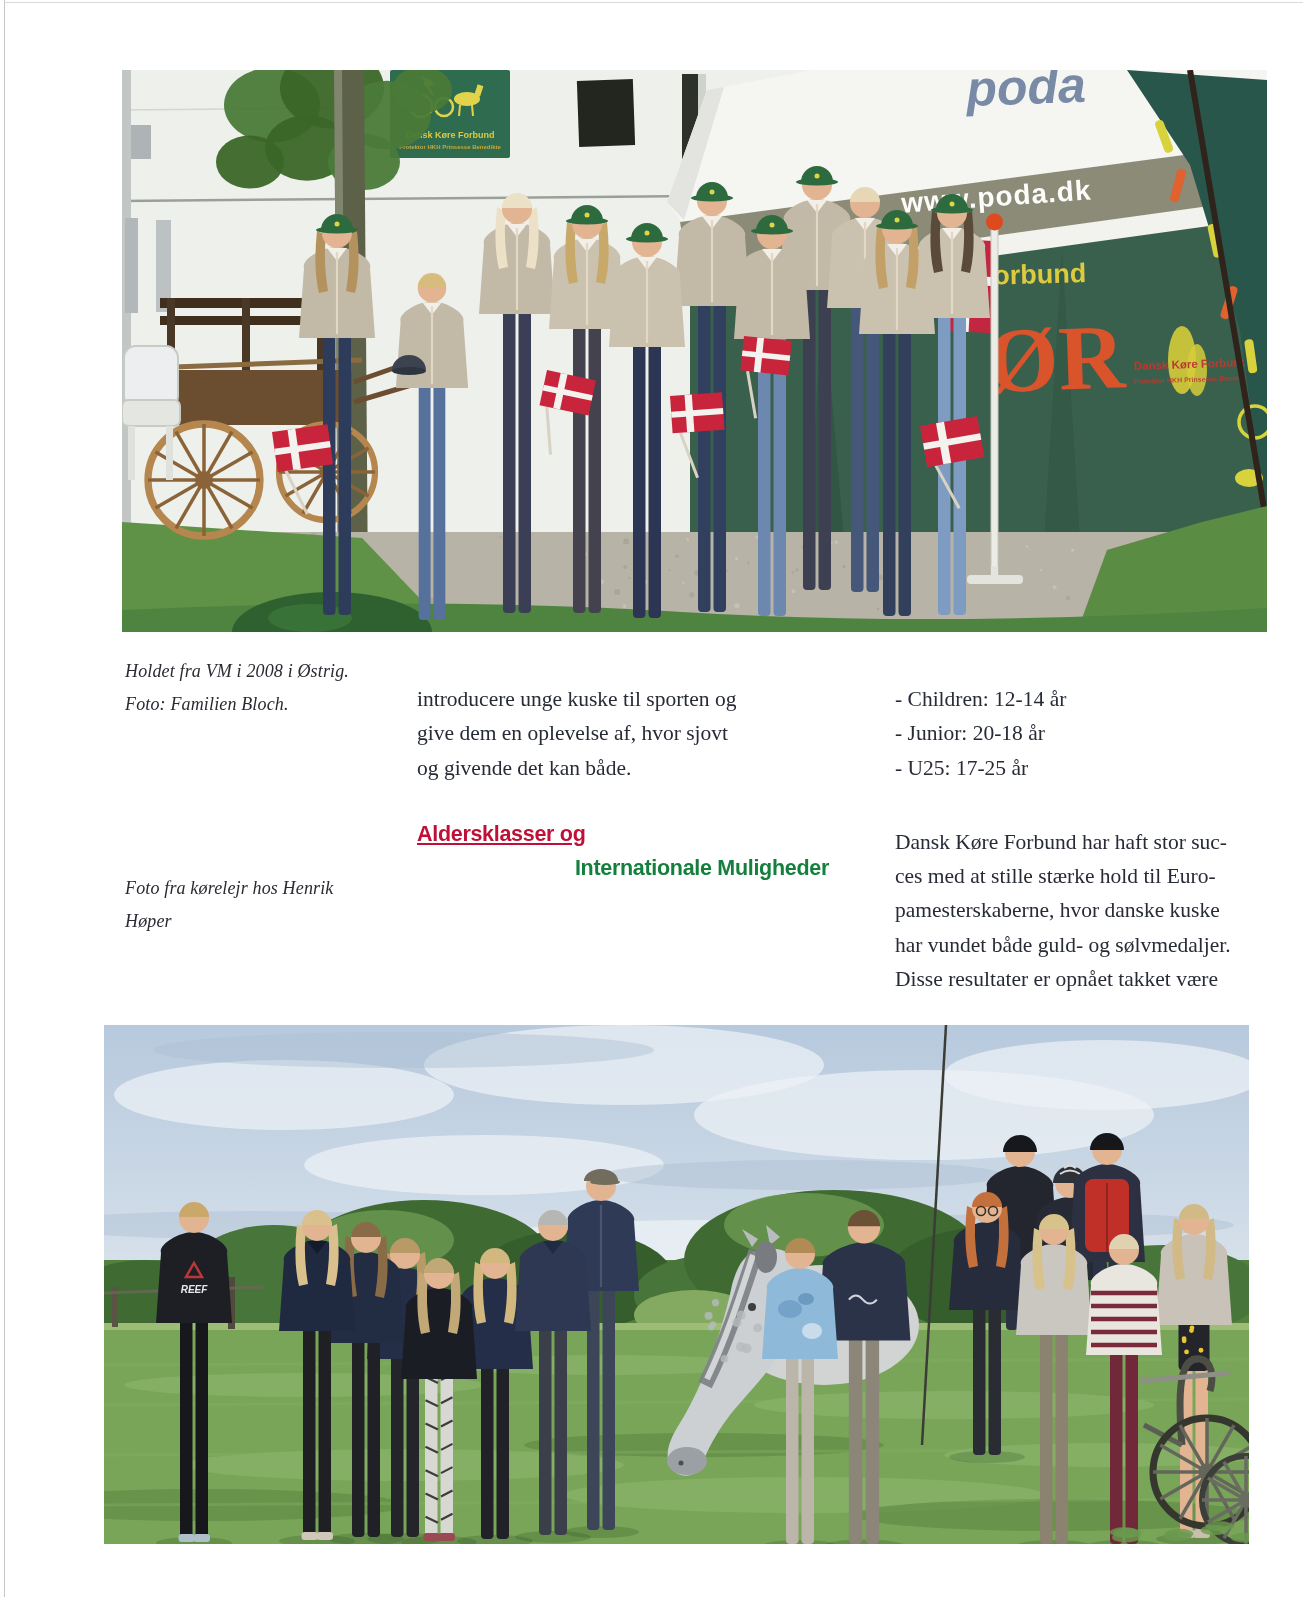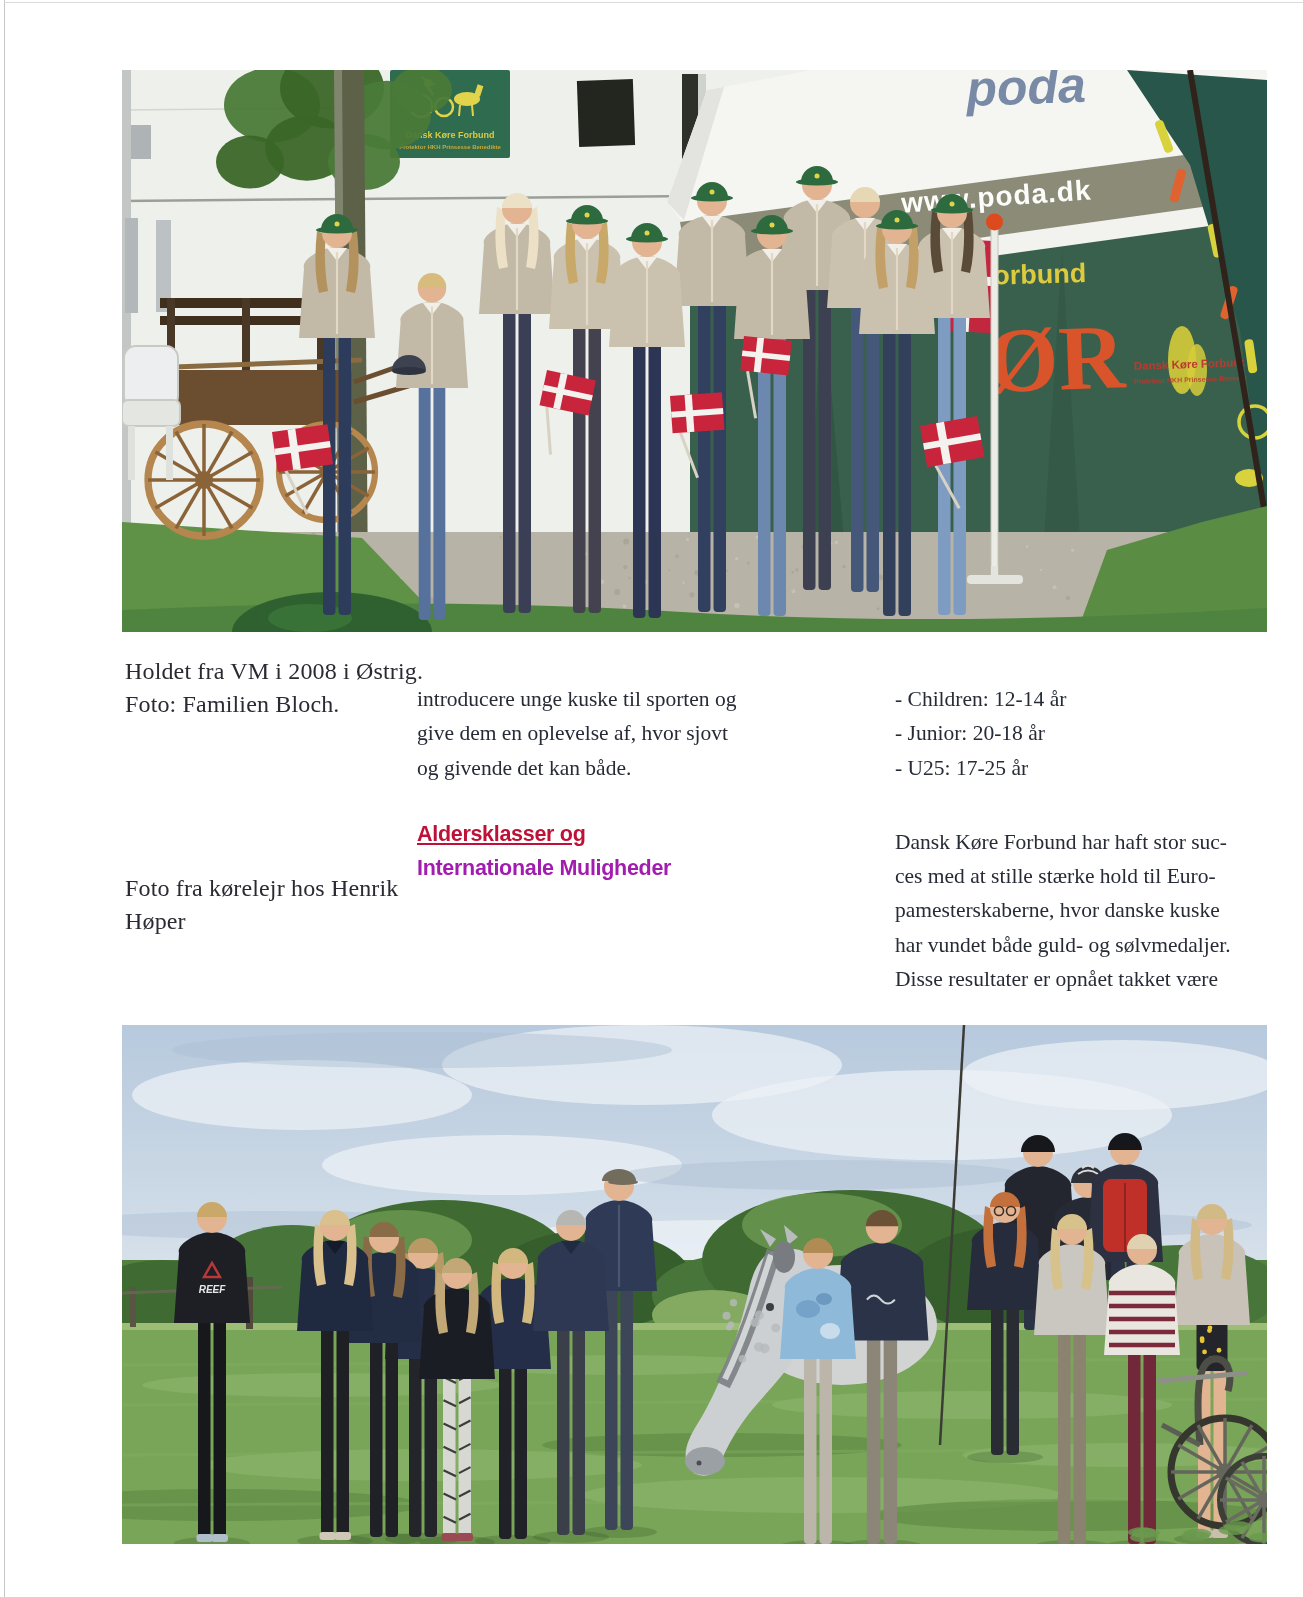--- a/index.html
+++ b/index.html
@@ -4,22 +4,22 @@
 <style>
   *{margin:0;padding:0;box-sizing:border-box}
   html,body{background:#fff}
   body{width:1303px;height:1597px;overflow:hidden}
   .page{position:relative;width:1303px;height:1597px;background:#ffffff;font-family:"Liberation Serif",serif}
   .edge-v{position:absolute;left:4px;top:0;width:1px;height:1597px;background:#c6c6c6}
   .edge-h{position:absolute;left:4px;top:2px;width:1299px;height:1px;background:#dadada}
   .photo{position:absolute;overflow:hidden;background:#dfe2de}
   .photo svg{display:block;width:100%;height:100%}
   .photo1{left:122px;top:70px;width:1145px;height:562px}
-  .photo2{left:122px;top:1025px;width:1145px;height:519px}
-  .caption{position:absolute;font-size:24px;line-height:33px;color:#2a2a32;letter-spacing:.15px}
+  .photo2{left:104px;top:1025px;width:1145px;height:519px}
+  .caption{position:absolute;font-style:italic;font-size:18px;line-height:33px;color:#2a2a32;letter-spacing:.15px}
   .caption1{left:125px;top:655px;width:310px}
   .caption2{left:125px;top:872px;width:310px}
   .col{position:absolute;font-size:21.5px;line-height:34.3px;color:#272b36}
   .col-mid{left:417px;top:682px;width:412px}
   .col-right{left:895px;top:682px;width:425px}
   .red-head{font-family:"Liberation Sans",sans-serif;font-weight:700;font-size:21.5px;line-height:34px;letter-spacing:-.3px;margin-top:32px}
   .para2{margin-top:2px}
   .gap-top{margin-top:40px}
   .tline{white-space:nowrap}
   
@@ -396,21 +396,21 @@
     </div>
 
   <div class="col col-mid">
     <div class="para1">
         <div class="tline">introducere unge kuske til sporten og</div>
         <div class="tline">give dem en oplevelse af, hvor sjovt</div>
         <div class="tline">og givende det kan både.</div>
       </div>
     <h3 class="red-head">
         <div class="tline" style="color: rgb(191, 17, 55); text-decoration: underline;">Aldersklasser og</div>
-        <div class="tline" style="color: #a21caf;">Internationale Muligheder</div>
+        <div class="tline" style="color: #15803d; text-align: right;">Internationale Muligheder</div>
       </h3>
   </div>
 
   <div class="col col-right">
     <div>
         <div class="tline">- Children: 12-14 år</div>
         <div class="tline">- Junior: 20-18 år</div>
         <div class="tline">- U25: 17-25 år</div>
       </div>
     <div class="gap-top">

